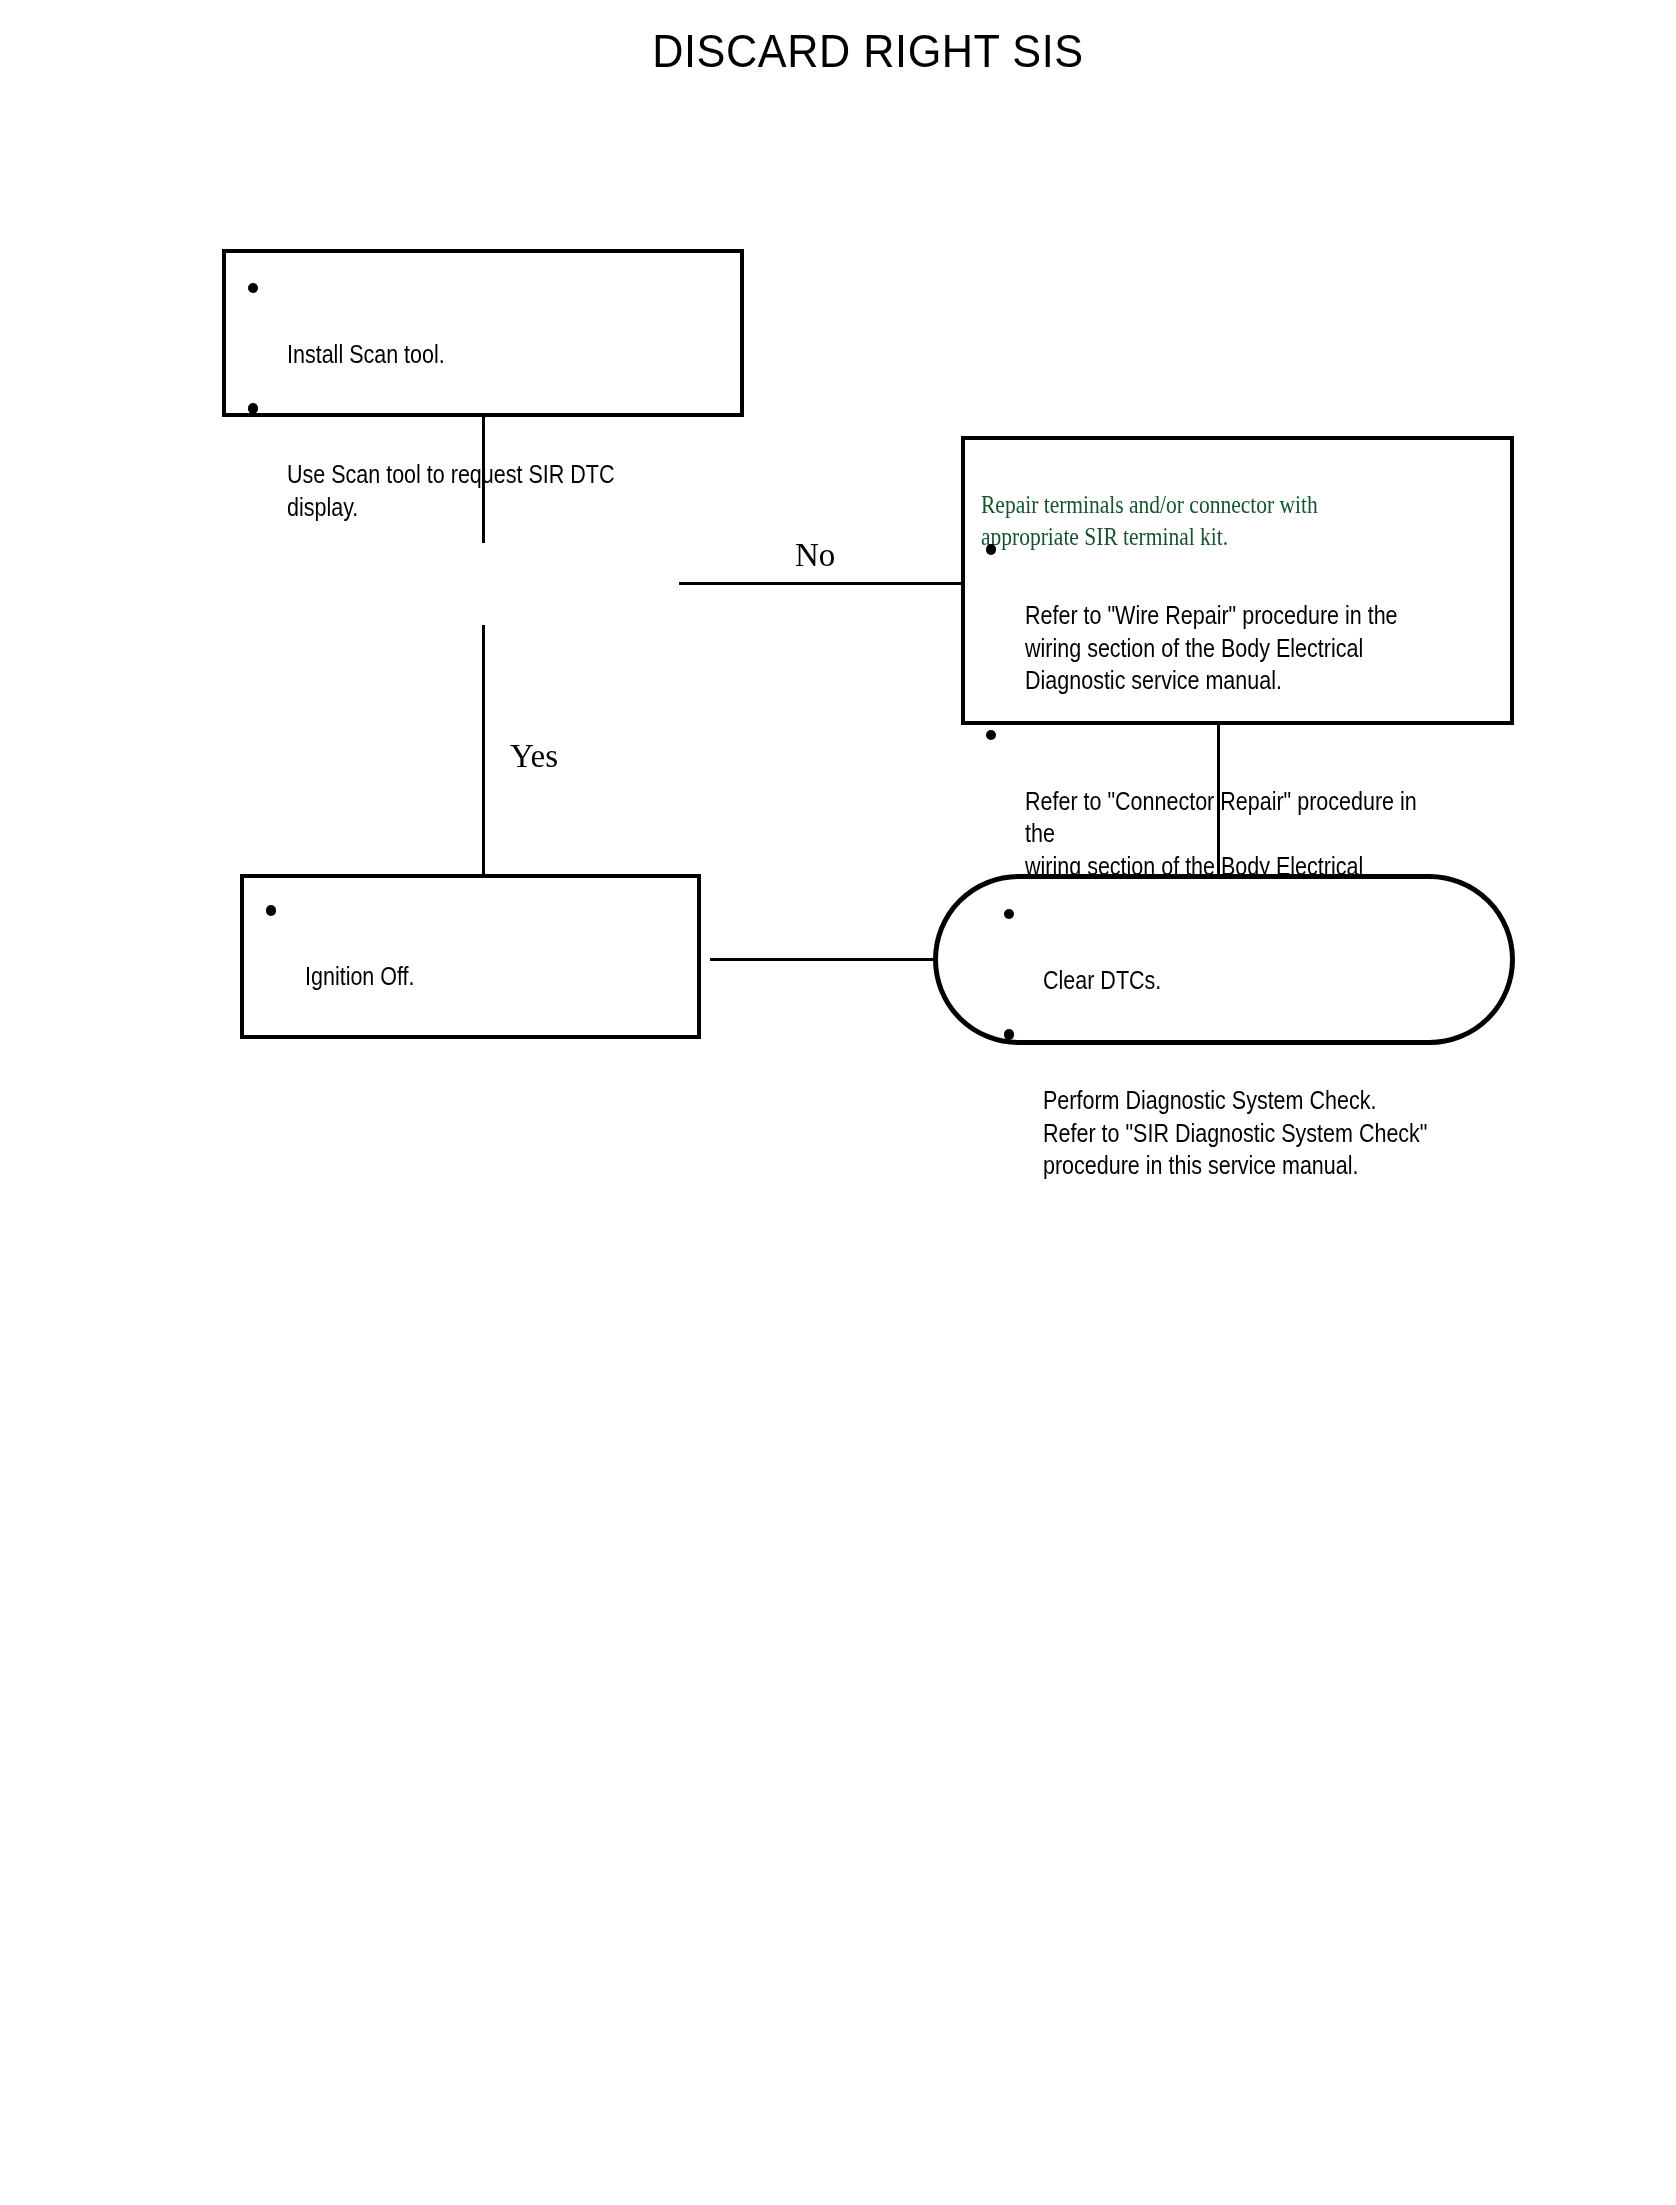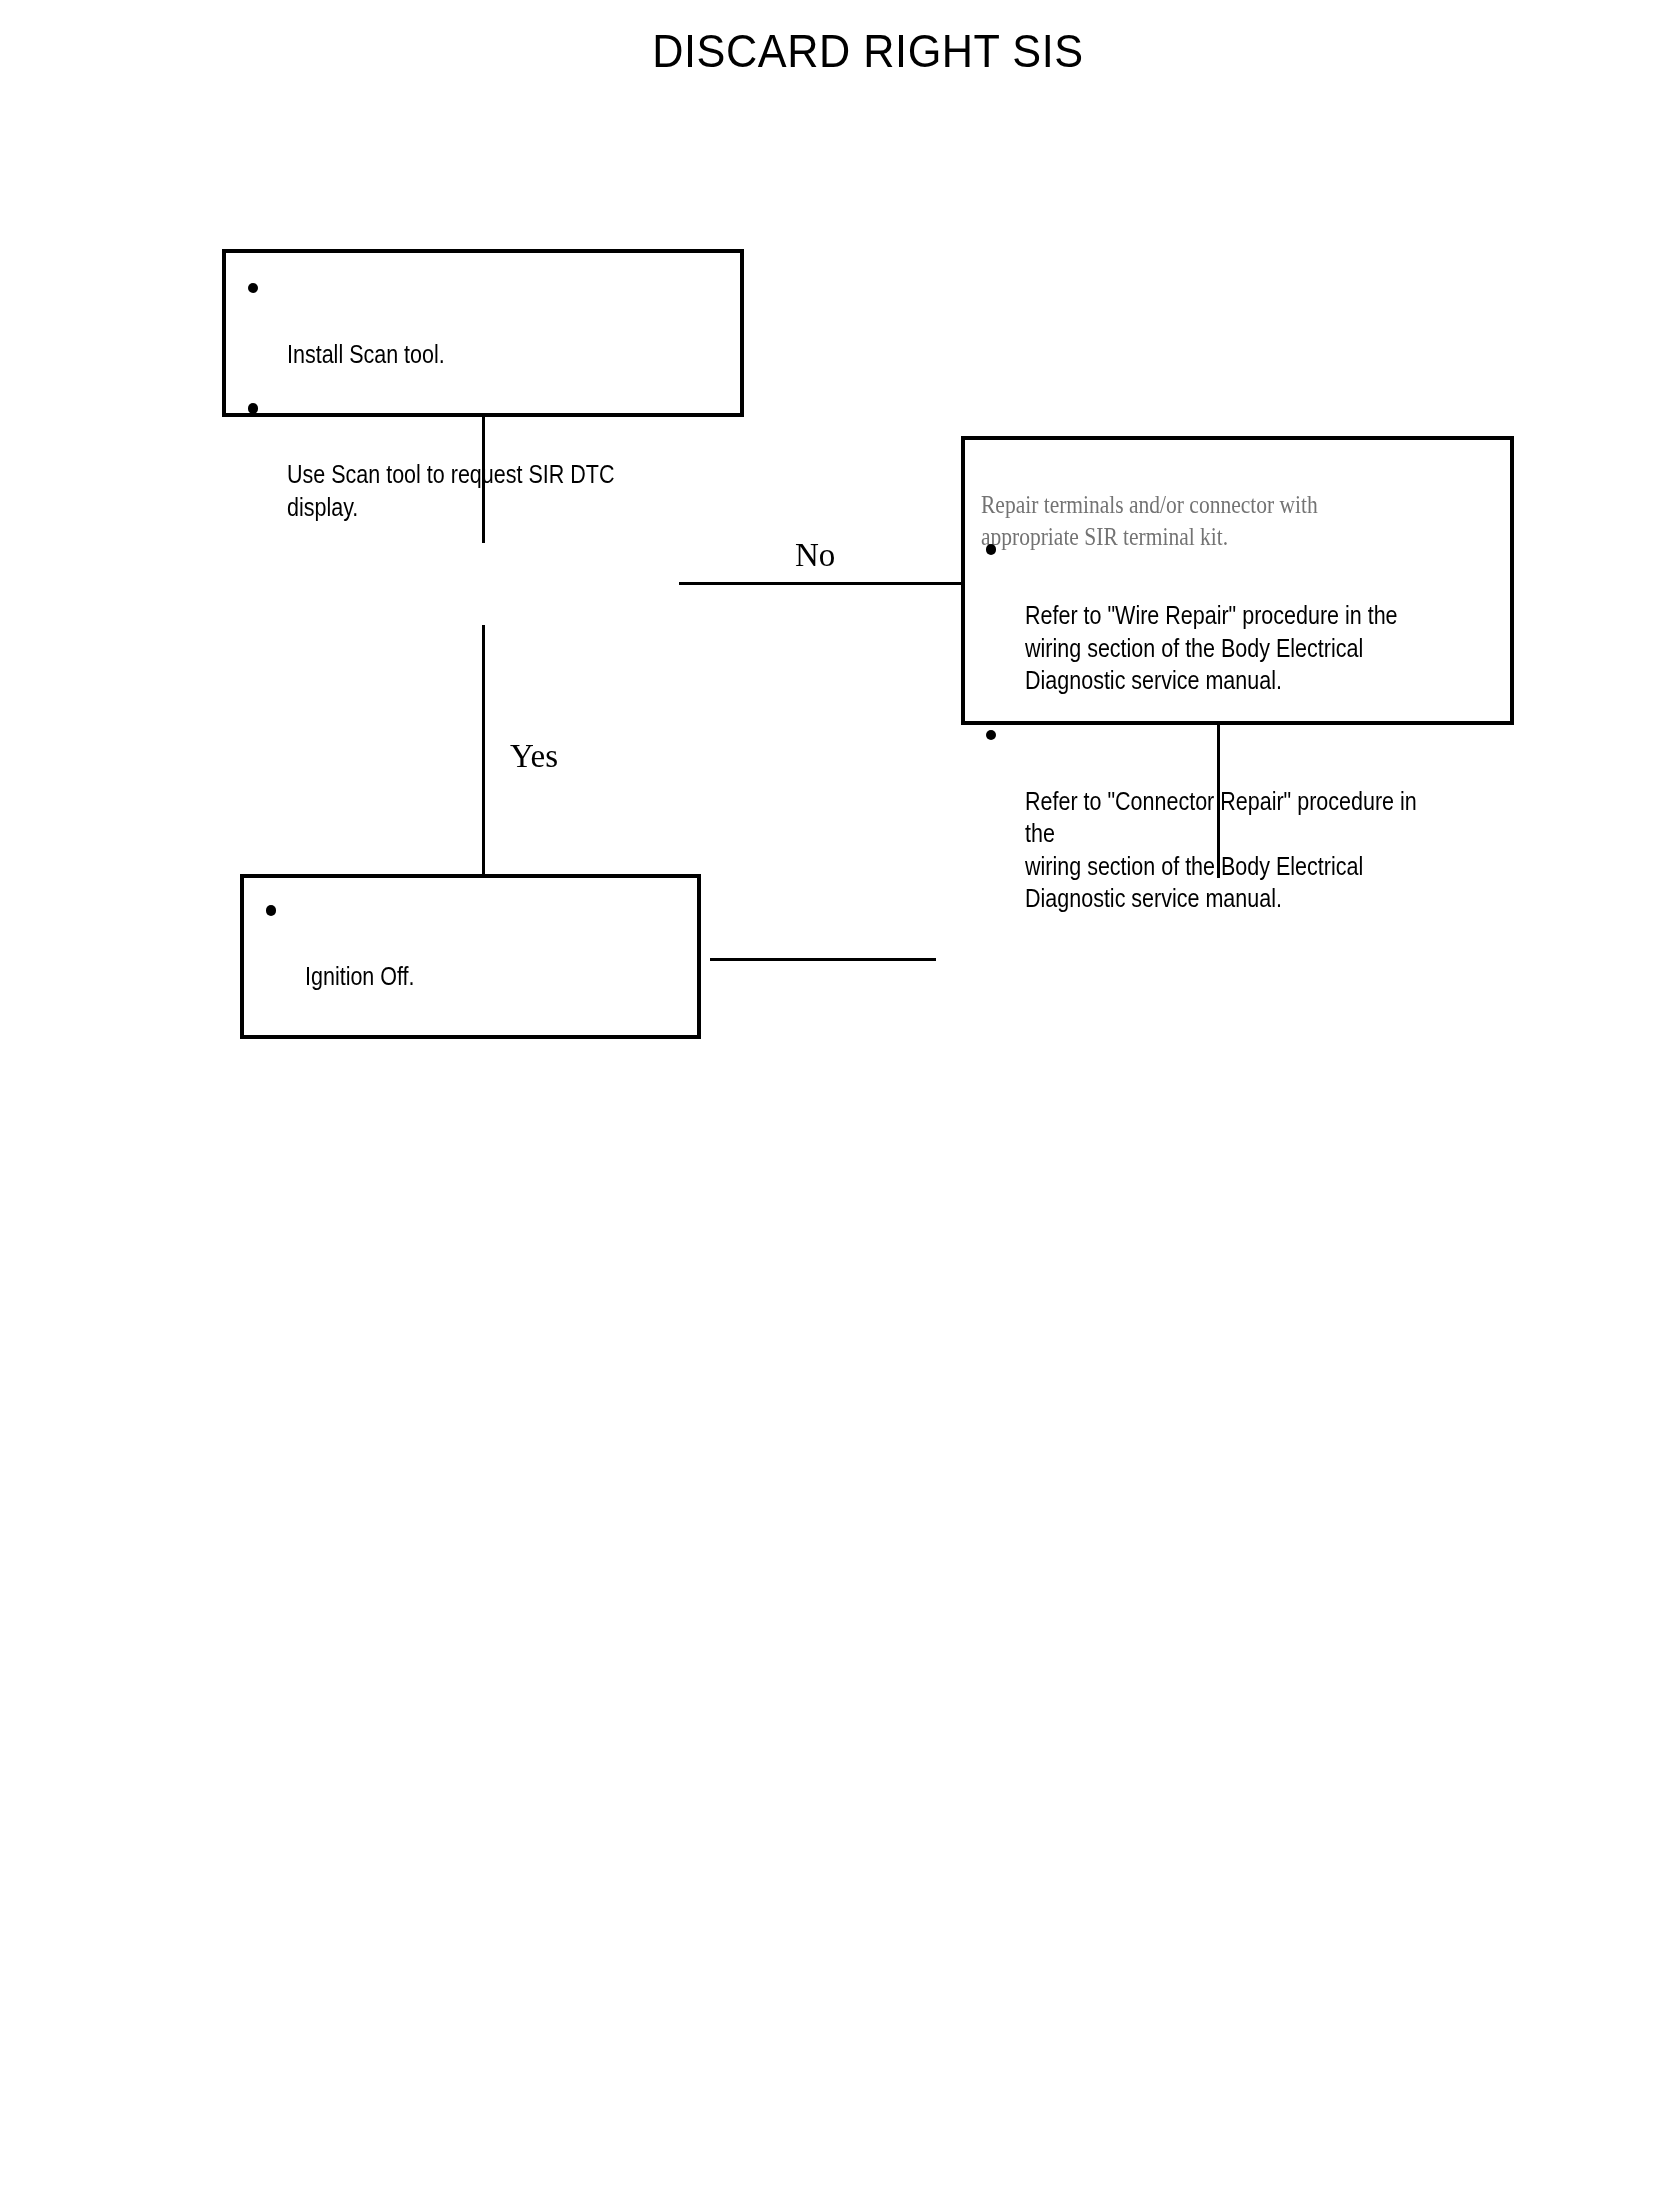--- a/index.html
+++ b/index.html
@@ -74,21 +74,21 @@
     background:#000;
   }
   .bullet-list li .btext{
     display:inline-block;
     transform:scaleX(0.86);
     transform-origin:left top;
     white-space:pre-line;
   }
   .lead{
     position:absolute;
-    color:#737373;
+    color:#14532d;
     font-size:25px;
     line-height:1.30;
     white-space:pre-line;
   }
   .lead .ltext{
     display:inline-block;
     transform:scaleX(0.86);
     transform-origin:left top;
     white-space:pre-line;
   }
@@ -166,15 +166,29 @@
 
   <div class="node proc" style="left:210px; top:874px; width:461px; height:165px;">
     <ul class="bullet-list" style="left:17px; top:17px; width:432px;">
       <li>
         <span class="bdot"></span>
         <span class="btext">Ignition Off.</span>
       </li>
     </ul>
   </div>
 
+  <div class="node rounded" style="left:903px; top:874px; width:582px; height:171px;">
+    <ul class="bullet-list" style="left:61px; top:19.5px; width:505px;">
+      <li>
+        <span class="bdot"></span>
+        <span class="btext">Clear DTCs.</span>
+      </li>
+      <li>
+        <span class="bdot"></span>
+        <span class="btext">Perform Diagnostic System Check.
+Refer to "SIR Diagnostic System Check"
+procedure in this service manual.</span>
+      </li>
+    </ul>
+  </div>
 
 </div>
 
 
 </body></html>

